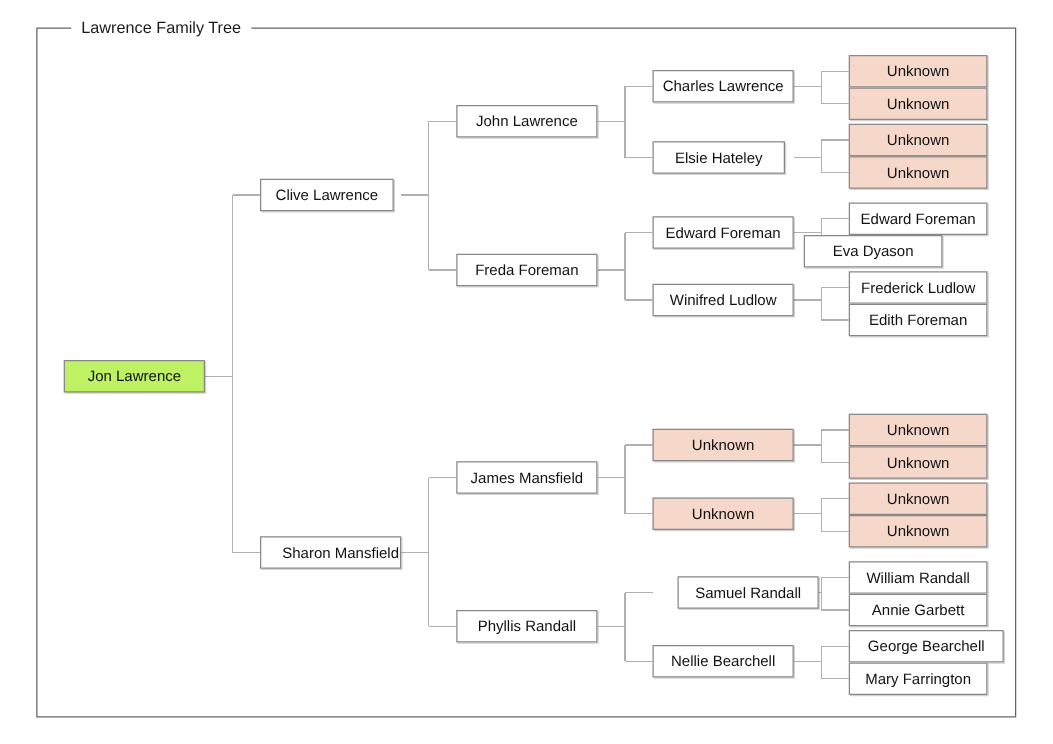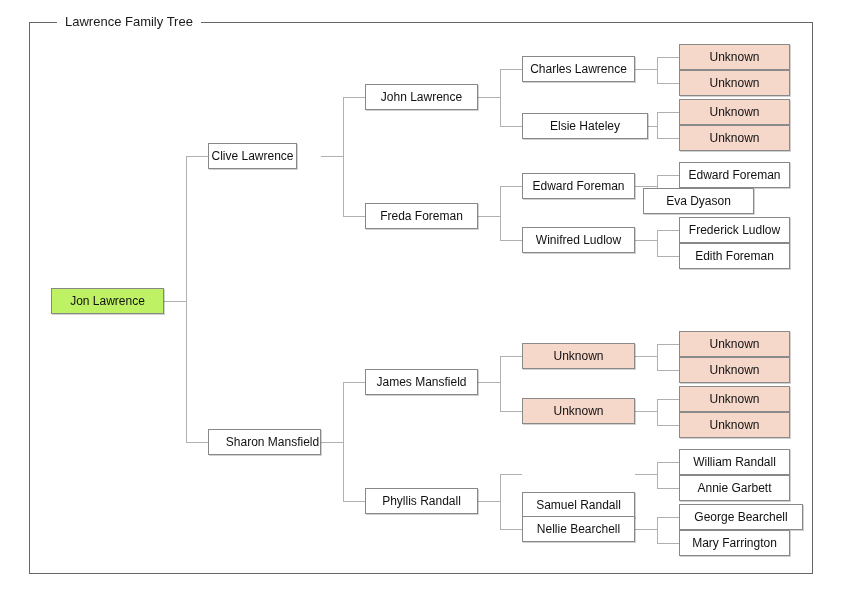--- a/index.html
+++ b/index.html
@@ -141,57 +141,57 @@
     <line x1="635" y1="529" x2="657" y2="529"></line>
     <line x1="657" y1="517" x2="657" y2="543"></line>
     <line x1="657" y1="517" x2="679" y2="517"></line>
     <line x1="657" y1="543" x2="679" y2="543"></line>
   </svg>
 
 <div id="nodes">
     <div class="node root" style="left: 51px; top: 288px; width: 113px; height: 26px;">
       <span>Jon Lawrence</span>
     </div>
-    <div class="node" style="left: 208px; top: 143px; width: 89px; height: 26px;">
+    <div class="node" style="left: 208px; top: 143px; width: 107px; height: 26px;">
       <span>Clive Lawrence</span>
     </div>
     <div class="node" style="left: 208px; top: 429px; width: 113px; height: 26px; padding-left: 16px;">
       <span>Sharon Mansfield</span>
     </div>
     <div class="node" style="left: 365px; top: 84px; width: 113px; height: 26px;">
       <span>John Lawrence</span>
     </div>
     <div class="node" style="left: 365px; top: 203px; width: 113px; height: 26px;">
       <span>Freda Foreman</span>
     </div>
     <div class="node" style="left: 365px; top: 369px; width: 113px; height: 26px;">
       <span>James Mansfield</span>
     </div>
     <div class="node" style="left: 365px; top: 488px; width: 113px; height: 26px;">
       <span>Phyllis Randall</span>
     </div>
     <div class="node" style="left: 522px; top: 56px; width: 113px; height: 26px;">
       <span>Charles Lawrence</span>
     </div>
-    <div class="node" style="left: 522px; top: 113px; width: 126px; height: 26px; justify-content: center;">
+    <div class="node" style="left: 522px; top: 113px; width: 106px; height: 26px; justify-content: center;">
       <span>Elsie Hateley</span>
     </div>
     <div class="node" style="left: 522px; top: 173px; width: 113px; height: 26px;">
       <span>Edward Foreman</span>
     </div>
     <div class="node" style="left: 522px; top: 227px; width: 113px; height: 26px;">
       <span>Winifred Ludlow</span>
     </div>
     <div class="node unknown" style="left: 522px; top: 343px; width: 113px; height: 26px;">
       <span>Unknown</span>
     </div>
     <div class="node unknown" style="left: 522px; top: 398px; width: 113px; height: 26px;">
       <span>Unknown</span>
     </div>
-    <div class="node" style="left: 522px; top: 461px; width: 113px; height: 26px; margin-top: 31px;">
+    <div class="node" style="left: 542px; top: 461px; width: 113px; height: 26px;">
       <span>Samuel Randall</span>
     </div>
     <div class="node" style="left: 522px; top: 516px; width: 113px; height: 26px;">
       <span>Nellie Bearchell</span>
     </div>
     <div class="node unknown" style="left: 679px; top: 44px; width: 111px; height: 26px;">
       <span>Unknown</span>
     </div>
     <div class="node unknown" style="left: 679px; top: 70px; width: 111px; height: 26px;">
       <span>Unknown</span>

